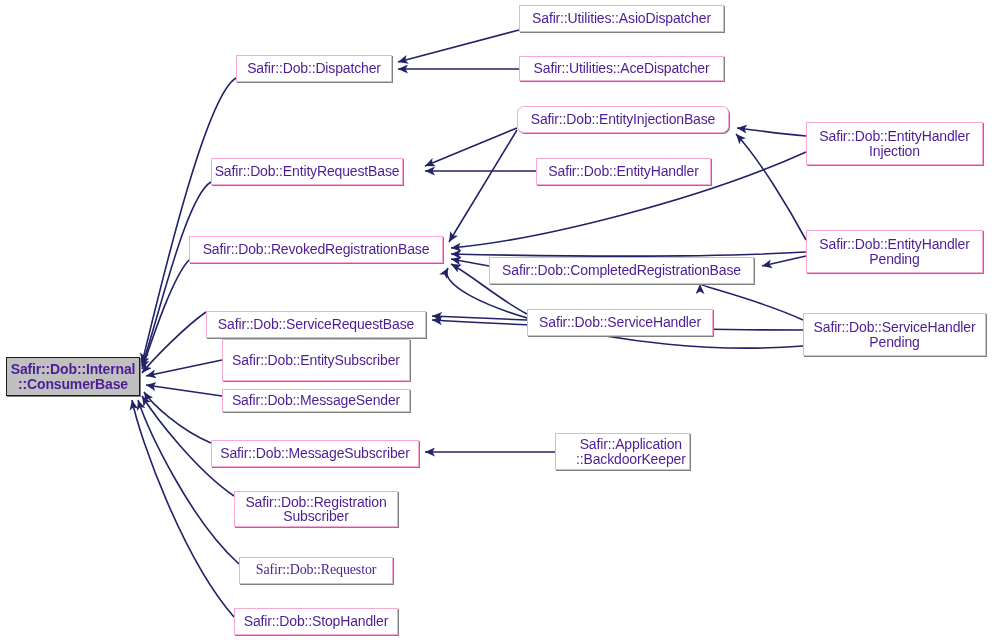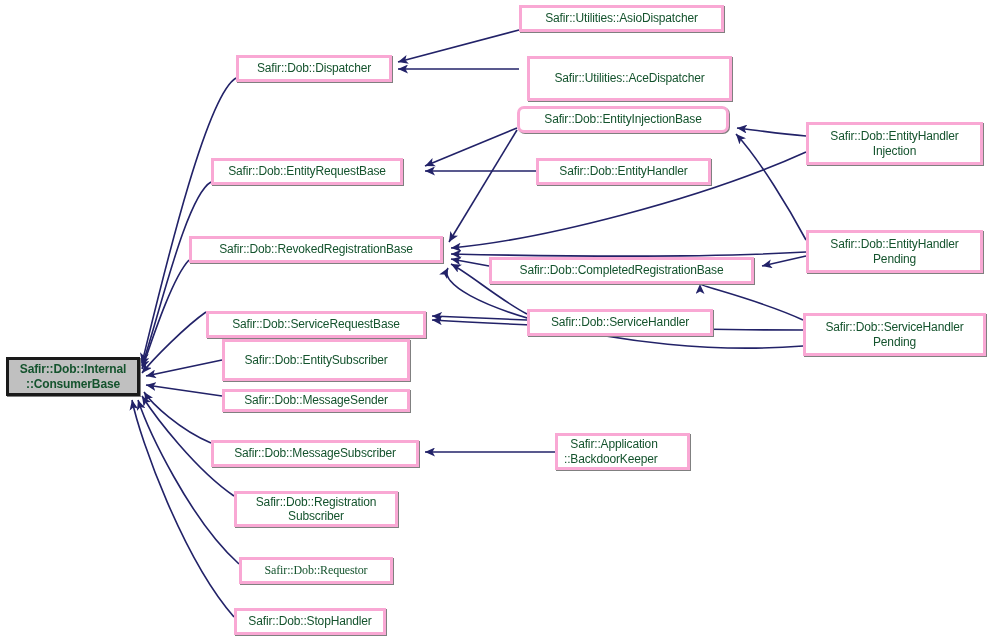--- a/index.html
+++ b/index.html
@@ -8,42 +8,42 @@
     position:relative;
     width:995px;height:640px;
     background:#ffffff;
     overflow:hidden;
   }
   #edges{position:absolute;left:0;top:0;width:995px;height:640px;}
   .node{
     position:absolute;
     box-sizing:border-box;
     background:#ffffff;
-    border:3px solid #f9a8d4;
+    border:1px solid #f9a8d4;
     box-shadow:1px 1px 0 0 #808080;
     display:flex;
     align-items:center;
     justify-content:center;
     text-align:center;
-    font-size:12px;
+    font-size:14px;
     line-height:14.5px;
-    color:#14532d;
+    color:#4c1d95;
     white-space:pre-line;
     letter-spacing:-0.15px;
     z-index:5;
   }
   .node.root{
     background:#c0c0c0;
     border-color:#1a1a1a;
     font-weight:bold;
   }
   .node.leftalign{
     justify-content:flex-start;
-    text-align:right;
-    padding-left:6px;
+    text-align:center;
+    padding-left:20px;
   }
 </style>
 </head>
 <body>
 
 <div id="diagram">
 
   <svg id="edges" viewBox="0 0 995 640" xmlns="http://www.w3.org/2000/svg">
     <defs>
       <marker id="arrowhead" markerWidth="11" markerHeight="9" refX="10" refY="4.5" orient="auto" markerUnits="userSpaceOnUse">
@@ -79,21 +79,21 @@
         <path d="M 239,564 C 190,520 148,430 138,400" fill="none" stroke="#222268" stroke-width="1.6" marker-end="url(#arrowhead)"></path>
         <path d="M 234,617 C 184,560 140,440 132,400" fill="none" stroke="#222268" stroke-width="1.6" marker-end="url(#arrowhead)"></path>
       </g>
   </svg>
 
   <div id="nodes">
       <div class="node root" style="left: 6px; top: 357px; width: 134px; height: 39px;">Safir::Dob::Internal
 ::ConsumerBase</div>
       <div class="node" style="left: 236px; top: 55px; width: 156px; height: 27px;">Safir::Dob::Dispatcher</div>
       <div class="node" style="left: 519px; top: 5px; width: 205px; height: 27px;">Safir::Utilities::AsioDispatcher</div>
-      <div class="node" style="left: 519px; top: 56px; width: 205px; height: 45px; margin-left: 8px;">Safir::Utilities::AceDispatcher</div>
+      <div class="node" style="left: 519px; top: 56px; width: 205px; height: 25px;">Safir::Utilities::AceDispatcher</div>
       <div class="node" style="left: 517px; top: 106px; width: 212px; height: 27px; border-radius: 7px;">Safir::Dob::EntityInjectionBase</div>
       <div class="node" style="left: 211px; top: 158px; width: 192px; height: 27px;">Safir::Dob::EntityRequestBase</div>
       <div class="node" style="left: 536px; top: 158px; width: 175px; height: 27px;">Safir::Dob::EntityHandler</div>
       <div class="node" style="left: 806px; top: 122px; width: 177px; height: 43px;">Safir::Dob::EntityHandler
 Injection</div>
       <div class="node" style="left: 189px; top: 236px; width: 254px; height: 27px;">Safir::Dob::RevokedRegistrationBase</div>
       <div class="node" style="left: 806px; top: 230px; width: 177px; height: 43px;">Safir::Dob::EntityHandler
 Pending</div>
       <div class="node" style="left: 489px; top: 257px; width: 265px; height: 27px;">Safir::Dob::CompletedRegistrationBase</div>
       <div class="node" style="left: 206px; top: 288px; width: 220px; height: 27px; margin-top: 23px;">Safir::Dob::ServiceRequestBase</div>
@@ -101,16 +101,16 @@
       <div class="node" style="left: 803px; top: 313px; width: 183px; height: 43px;">Safir::Dob::ServiceHandler
 Pending</div>
       <div class="node" style="left: 222px; top: 339px; width: 188px; height: 42px;">Safir::Dob::EntitySubscriber</div>
       <div class="node" style="left: 222px; top: 389px; width: 188px; height: 23px;">Safir::Dob::MessageSender</div>
       <div class="node" style="left: 211px; top: 440px; width: 208px; height: 27px;">Safir::Dob::MessageSubscriber</div>
       <div class="node leftalign" style="left: 555px; top: 433px; width: 135px; height: 37px;">Safir::Application
 ::BackdoorKeeper</div>
       <div class="node" style="left: 234px; top: 491px; width: 164px; height: 36px;">Safir::Dob::Registration
 Subscriber</div>
       <div class="node" style="left: 239px; top: 557px; width: 154px; height: 27px; font-family: Liberation Serif, serif;">Safir::Dob::Requestor</div>
-      <div class="node" style="left: 234px; top: 608px; width: 152px; height: 27px;">Safir::Dob::StopHandler</div>
+      <div class="node" style="left: 234px; top: 608px; width: 164px; height: 27px;">Safir::Dob::StopHandler</div>
     </div>
 
 </div>
 
 </body></html>

